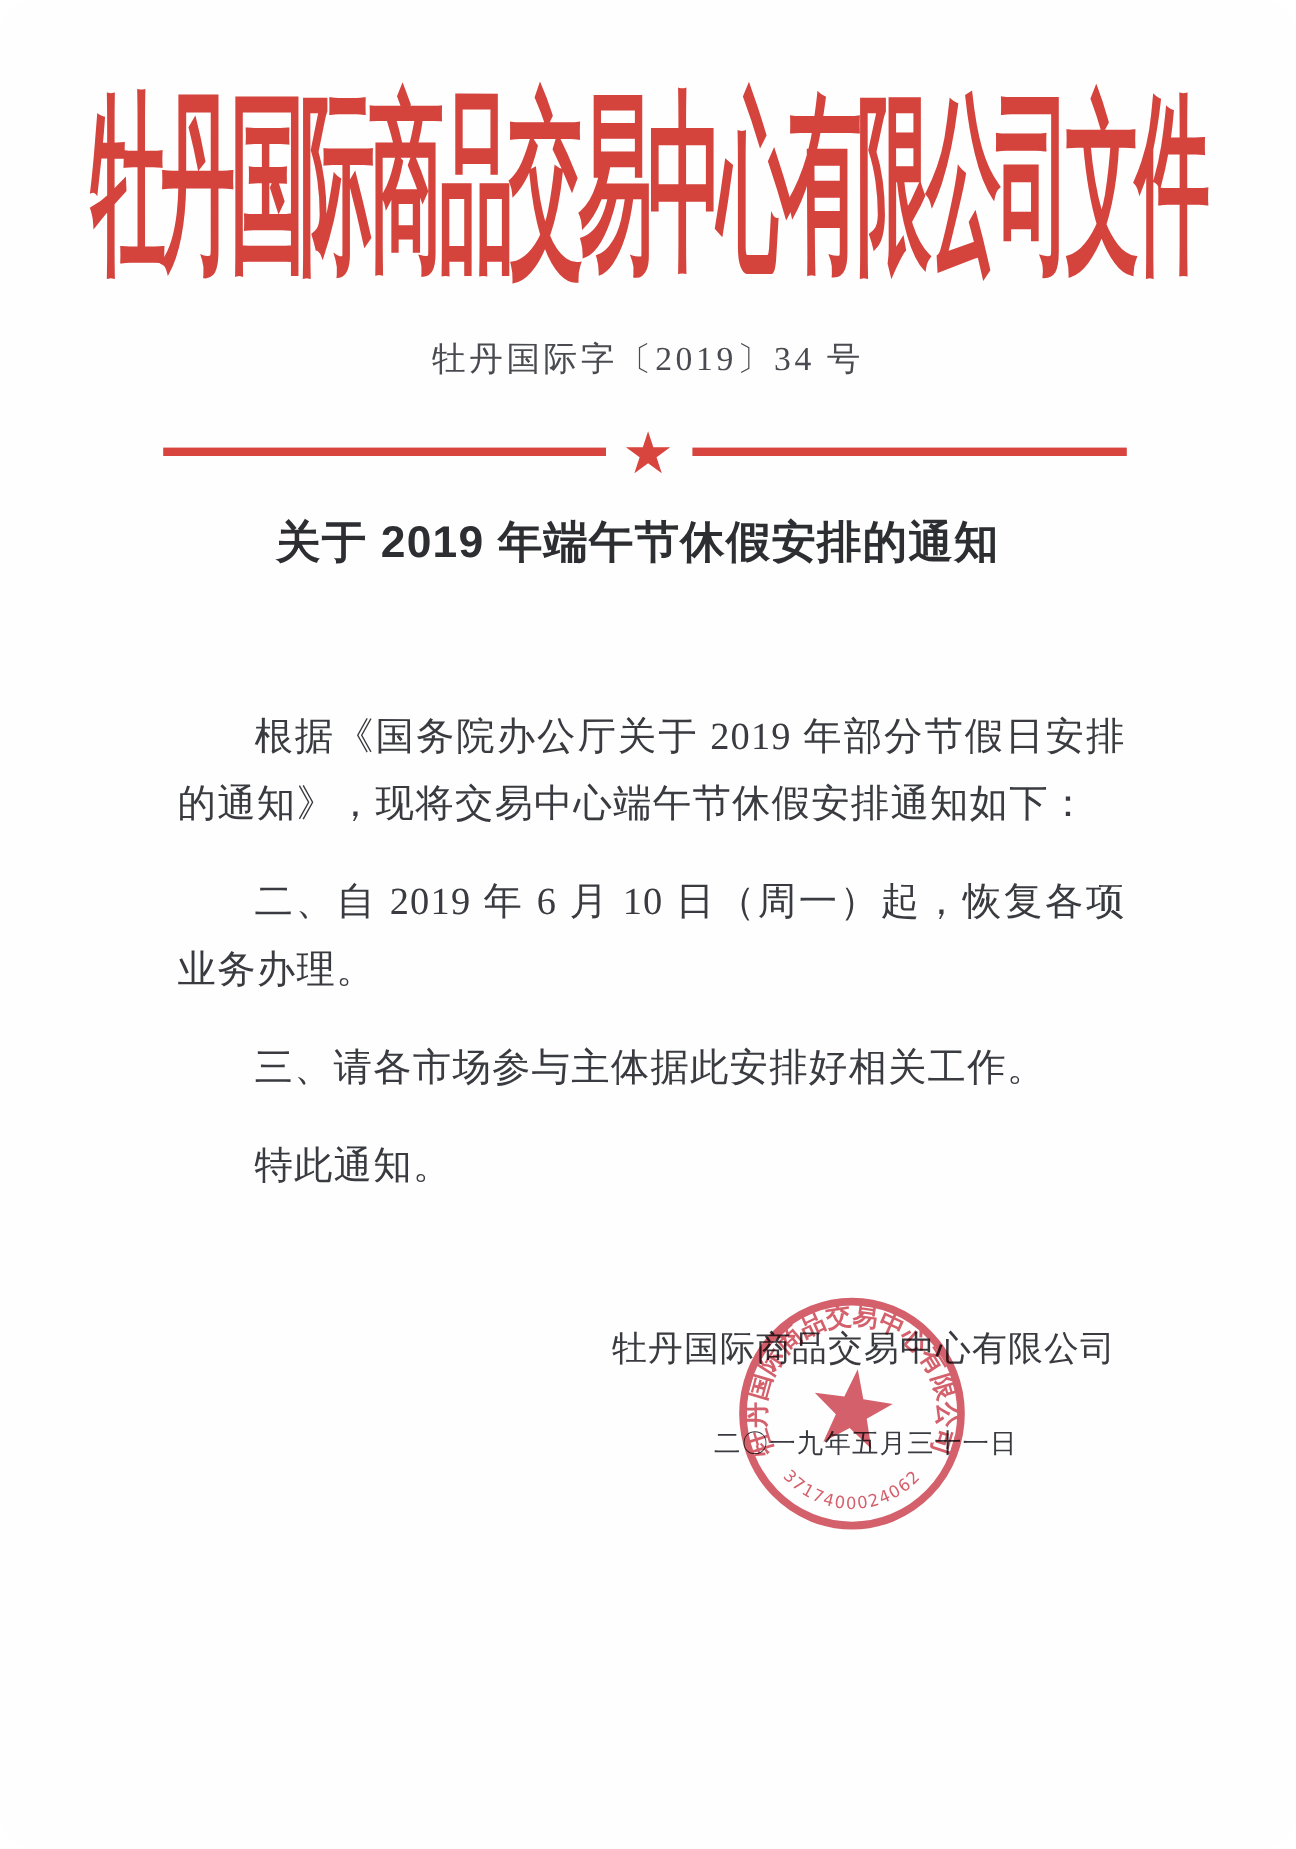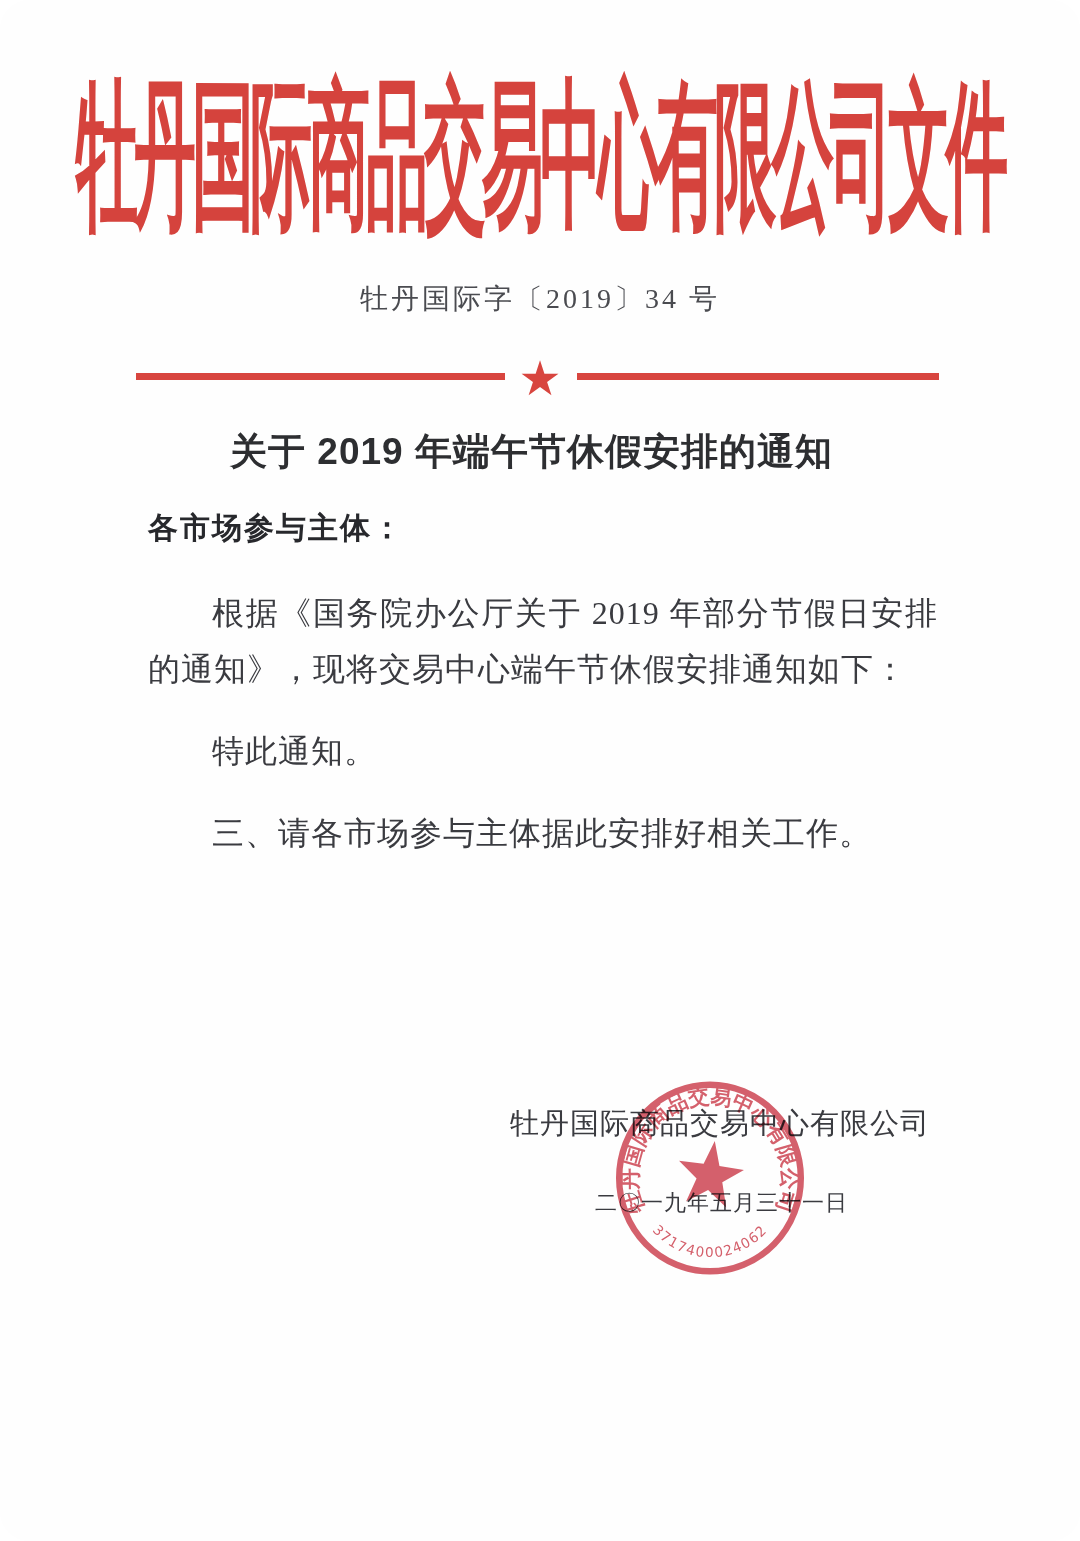--- a/index.html
+++ b/index.html
@@ -126,26 +126,26 @@
   <div class="letterhead">牡丹国际商品交易中心有限公司文件</div>
 
   <div class="doc-number">牡丹国际字〔2019〕34 号</div>
 
   <div class="sep-line left"></div>
   <div class="sep-star">★</div>
   <div class="sep-line right"></div>
 
   <div class="doc-title">关于 2019 年端午节休假安排的通知</div>
 
-  <div class="salutation">各市场参与主体：</div>
 
   <div class="body-text">
     <p>根据《国务院办公厅关于 2019 年部分节假日安排的通知》，现将交易中心端午节休假安排通知如下：</p>
+    <p>二、自 2019 年 6 月 10 日（周一）起，恢复各项业务办理。</p>
+    <p>三、请各市场参与主体据此安排好相关工作。</p>
     <p>特此通知。</p>
-    <p>三、请各市场参与主体据此安排好相关工作。</p>
   </div>
 
   <div class="sign-name">牡丹国际商品交易中心有限公司</div>
   <div class="sign-date">二〇一九年五月三十一日</div>
 
   <svg class="seal" viewBox="0 0 240 240" preserveAspectRatio="none">
     <defs>
       <path id="sealArcTop" d="M 47.5 153.8 A 80 80 0 1 1 192.5 153.8" fill="none"></path>
       <path id="sealArcBottom" d="M 50.4 168.8 A 85 85 0 0 0 189.6 168.8" fill="none"></path>
     </defs>

